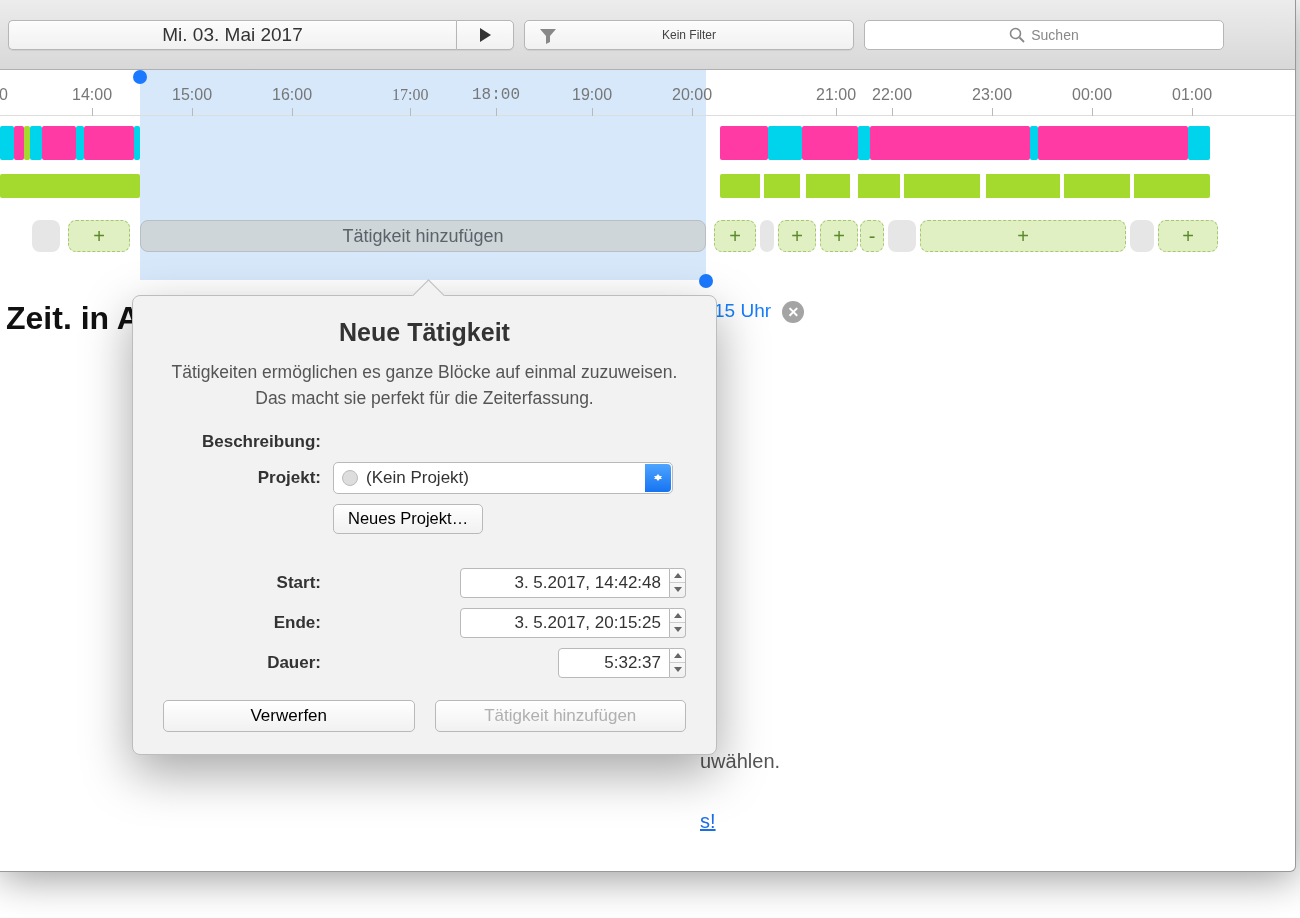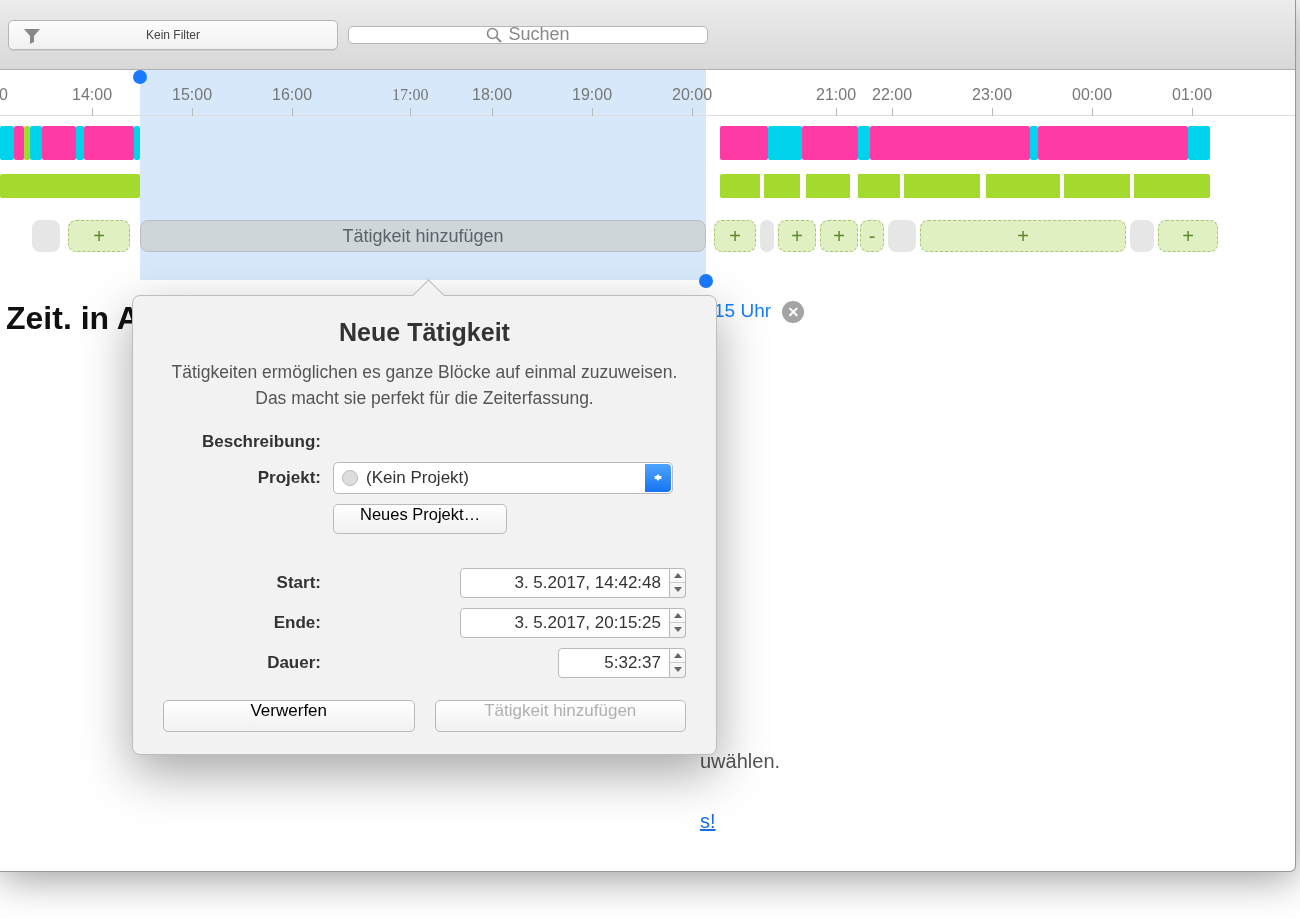--- a/index.html
+++ b/index.html
@@ -53,26 +53,26 @@
     border-top-right-radius: 0; border-bottom-right-radius: 0;
     border-right: none;
     font-size: 19px;
     color: #333;
     justify-content: center;
   }
   .play-btn { width: 58px; border-top-left-radius:0; border-bottom-left-radius:0; }
   .filter-btn { width: 330px; font-size: 12px; color:#444; position:relative; }
   .filter-icon { position:absolute; left:14px; top:6px; }
   .search {
-    flex: 1; height: 18px;
+    flex: 1; height: 30px;
     border: 1px solid #b6b6b6;
     border-radius: 5px;
     background: #fff;
     display:flex; align-items:center; justify-content:center;
-    color:#888; font-size:18px;
+    color:#888; font-size:14px;
     max-width: 360px;
   }
   .search svg { margin-right: 6px; }
 
   
   .timeline { position:relative; height: 210px; }
   .ruler {
     position: relative; height: 46px;
     border-bottom: 1px solid #ddd;
   }
@@ -198,22 +198,22 @@
   .combo-arrow.double svg:first-child { margin-bottom:-3px; }
   .placeholder { color:#b9b9b9; }
   .proj-dot { width:16px; height:16px; border-radius:50%; background:#ddd; border:1px solid #bbb; margin-right:8px; flex-shrink:0;}
 
   .mac-btn {
     height:30px;
     border:1px solid #b9b9b9;
     border-radius:5px;
     background:linear-gradient(#ffffff,#f1f1f1);
     font-size:16.5px;
-    padding:0 26px;
-    display:inline-flex; align-items:flex-start;
+    padding:0 14px;
+    display:inline-flex; align-items:center;
     box-shadow: 0 1px 0 rgba(255,255,255,0.7) inset;
   }
   .stepper-field {
     height:30px;
     border:1px solid #b9b9b9;
     border-radius:4px 0 0 4px;
     background:#fff;
     font-size:17px;
     padding: 0 8px;
     text-align:right;
@@ -236,20 +236,30 @@
 
   
   .stripe { position:absolute; top:4px; bottom:4px; }
 </style>
 </head>
 <body>
 
 <div class="window">
 
   <div class="toolbar">
+    <div class="date-group">
+      <div class="tb-btn date-field">
+        <span>Mi. 03. Mai 2017</span>
+      </div>
+      <div class="tb-btn play-btn">
+        <svg width="16" height="16" viewBox="0 0 16 16">
+            <path d="M3 1 L14 8 L3 15 Z" fill="#333"></path>
+          </svg>
+      </div>
+    </div>
     <div class="tb-btn filter-btn">
       <span class="filter-icon">
         <svg width="18" height="18" viewBox="0 0 18 18">
             <path d="M1 2 h16 l-6 7 v6 l-4 2 v-8 z" fill="#888"></path>
           </svg>
       </span>
       <span>Kein Filter</span>
     </div>
     <div class="search">
       <svg width="16" height="16" viewBox="0 0 16 16">
@@ -265,21 +275,21 @@
     <div class="selection-overlay" style="left:140px; width:566px;"></div>
     <div class="sel-handle" style="left:133px; top:0;"></div>
     <div class="sel-handle" style="left:699px; top:204px;"></div>
 
     <div class="ruler">
       <div class="tick" style="left:-10px;">00</div>
       <div class="tick" style="left:72px;">14:00</div>
       <div class="tick" style="left:172px;">15:00</div>
       <div class="tick" style="left:272px;">16:00</div>
       <div class="tick" style="left:392px;font-family:Liberation Serif, serif;">17:00</div>
-      <div class="tick" style="left:472px;">18:00</div>
+      <div class="tick" style="left:472px;font-family:Liberation Mono, monospace;">18:00</div>
       <div class="tick" style="left:572px;">19:00</div>
       <div class="tick" style="left:672px;">20:00</div>
       <div class="tick" style="left:816px;">21:00</div>
       <div class="tick" style="left:872px;">22:00</div>
       <div class="tick" style="left:972px;">23:00</div>
       <div class="tick" style="left:1072px;">00:00</div>
       <div class="tick" style="left:1172px;">01:00</div>
     </div>
 
     <div class="track" style="z-index:1; position:relative;">

